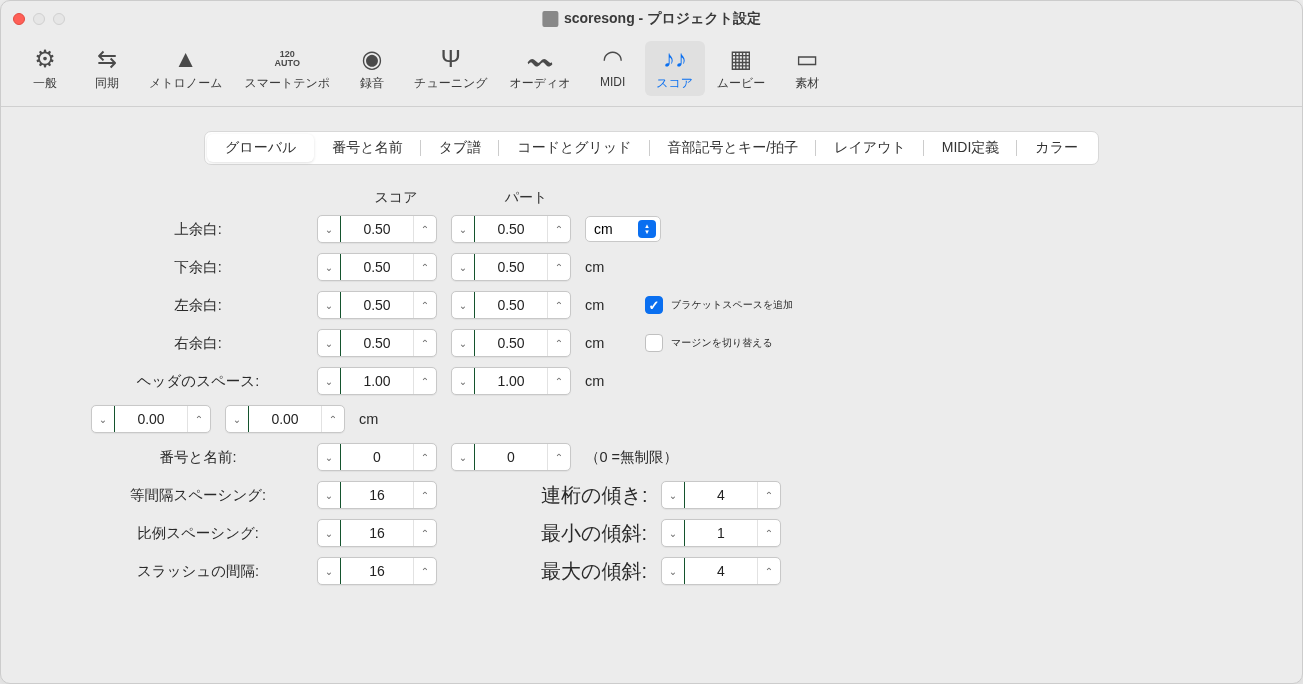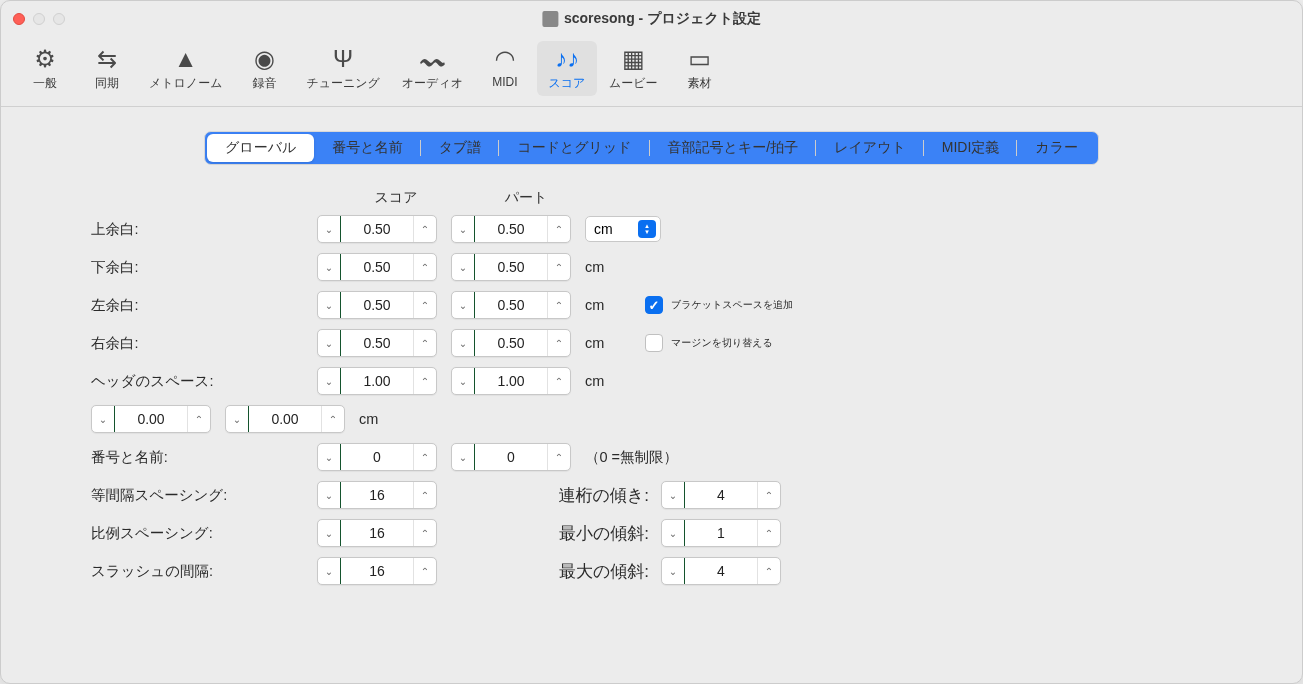--- a/index.html
+++ b/index.html
@@ -14,42 +14,42 @@
 .title { position: absolute; left: 50%; transform: translateX(-50%); font-size: 14px; font-weight: 600; color: #3a3a3a; display: flex; align-items: center; gap: 6px; }
 .title-icon { width: 16px; height: 16px; background: #888; border-radius: 2px; display: inline-block; }
 .toolbar { display: flex; gap: 2px; padding: 4px 14px 10px; border-bottom: 1px solid #d0d0d0; }
 .tool { display: flex; flex-direction: column; align-items: center; padding: 4px 10px; border-radius: 6px; cursor: pointer; min-width: 60px; }
 .tool.sel { background: #e0e0e0; }
 .tool .ico { width: 32px; height: 28px; display: flex; align-items: center; justify-content: center; font-size: 24px; color: #4a4a4a; }
 .tool.sel .ico { color: #0a6ff0; }
 .tool .lbl { font-size: 12px; color: #3a3a3a; margin-top: 2px; }
 .tool.sel .lbl { color: #0a6ff0; }
 .content { padding: 24px 30px; }
-.subtabs { display: flex; background: #3b82f6; border-radius: 7px; padding: 2px; width: fit-content; margin: 0 auto 24px; border: 1px solid #d8d8d8; }
+.subtabs { display: flex; background: #ffffff; border-radius: 7px; padding: 2px; width: fit-content; margin: 0 auto 24px; border: 1px solid #d8d8d8; }
 .subtab { padding: 5px 18px; font-size: 14px; color: #333; cursor: pointer; border-radius: 6px; position: relative; }
 .subtab.sel { background: #fff; box-shadow: 0 1px 3px rgba(0,0,0,0.12); }
 .subtab:not(:last-child):not(.sel)::after { content: ""; position: absolute; right: 0; top: 20%; height: 60%; width: 1px; background: #ccc; }
 .form { padding-left: 60px; }
 .hdr-row { display: flex; margin-bottom: 8px; }
 .hdr-row .sp1 { width: 240px; }
 .hdr-row .ch { width: 130px; text-align: center; font-size: 14px; color: #333; }
 .row { display: flex; align-items: center; margin-bottom: 10px; }
-.label { width: 226px; text-align: left; padding-right: 12px; font-size: 14.5px; color: #2a2a2a; }
+.label { width: 226px; text-align: center; padding-right: 12px; font-size: 14.5px; color: #2a2a2a; }
 .stepper { width: 120px; height: 28px; background: #fff; border: 1px solid #c8c8c8; border-radius: 5px; display: flex; align-items: center; margin-right: 14px; box-shadow: 0 0.5px 1px rgba(0,0,0,0.05); }
 .stepper .arr { width: 22px; height: 100%; display: flex; align-items: center; justify-content: center; color: #6a6a6a; cursor: pointer; font-size: 10px; user-select: none; }
 .stepper .val { flex: 1; text-align: center; font-size: 14px; color: #222; border-left: 1px solid #14532d; border-right: 1px solid #e2e2e2; height: 100%; display: flex; align-items: center; justify-content: center; }
 .unit { width: 50px; font-size: 14.5px; color: #2a2a2a; }
 .unit-sel { width: 76px; height: 26px; background: #fff; border: 1px solid #c8c8c8; border-radius: 5px; display: flex; align-items: center; padding: 0 4px 0 8px; font-size: 14px; }
 .unit-sel .sel-arr { margin-left: auto; width: 18px; height: 18px; background: #0a6ff0; border-radius: 4px; display: flex; flex-direction: column; align-items: center; justify-content: center; color: #fff; font-size: 7px; line-height: 6px; }
 .chk { width: 18px; height: 18px; border-radius: 4px; border: 1px solid #c0c0c0; background: #fff; margin-right: 8px; display: flex; align-items: center; justify-content: center; color: #fff; font-size: 13px; font-weight: bold; }
 .chk.on { background: #0a6ff0; border-color: #0a6ff0; }
 .chk-lbl { font-size: 10px; color: #2a2a2a; }
 .extra { display: flex; align-items: center; margin-left: 10px; }
 .col2 { margin-left: 90px; display: flex; align-items: center; }
-.label2 { width: 120px; text-align: right; padding-right: 12px; font-size: 17px; color: #2a2a2a; }
+.label2 { width: 120px; text-align: left; padding-right: 12px; font-size: 20px; color: #2a2a2a; }
 .smart-tempo { font-size: 9px; font-weight: bold; color: #4a4a4a; text-align: center; line-height: 1; }
 </style>
 </head>
 <body>
 
 <div class="window">
   <div class="titlebar">
     <div class="traffic">
       <div class="dot red"></div>
       <div class="dot yellow"></div>
@@ -66,20 +66,26 @@
       <div class="ico">⚙︎</div>
       <div class="lbl">一般</div>
     </div>
     <div class="tool">
       <div class="ico">⇆</div>
       <div class="lbl">同期</div>
     </div>
     <div class="tool">
       <div class="ico">▲</div>
       <div class="lbl">メトロノーム</div>
+    </div>
+    <div class="tool">
+      <div class="ico">
+          <div class="smart-tempo">120<br>AUTO</div>
+        </div>
+      <div class="lbl">スマートテンポ</div>
     </div>
     <div class="tool">
       <div class="ico">◉</div>
       <div class="lbl">録音</div>
     </div>
     <div class="tool">
       <div class="ico">Ψ</div>
       <div class="lbl">チューニング</div>
     </div>
     <div class="tool">

